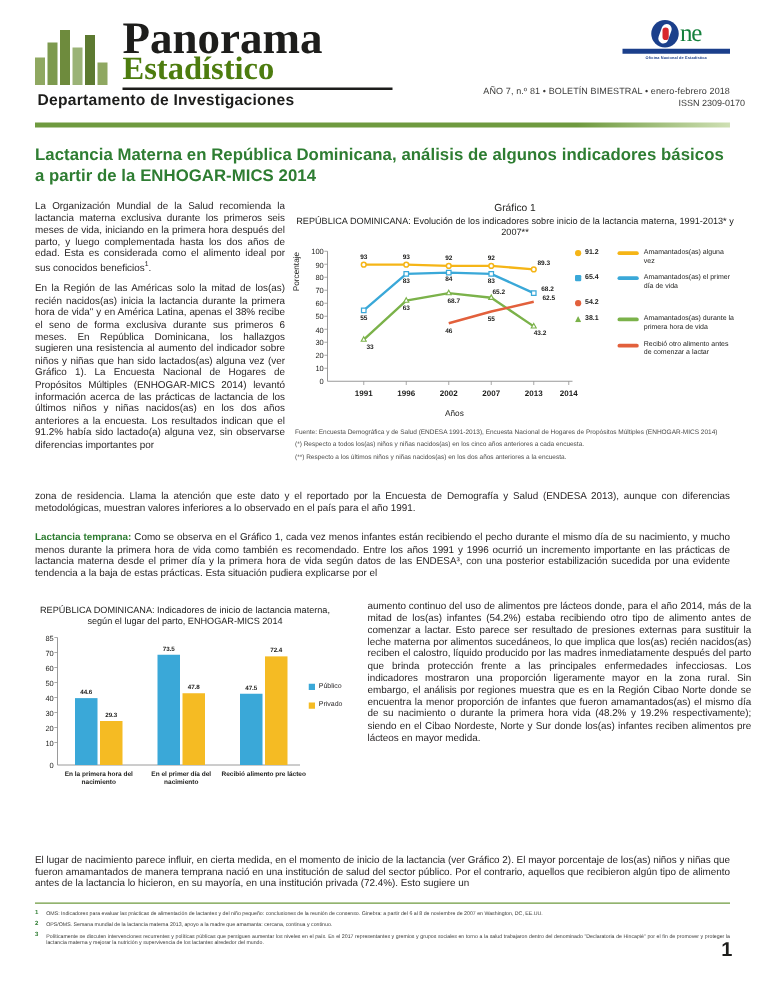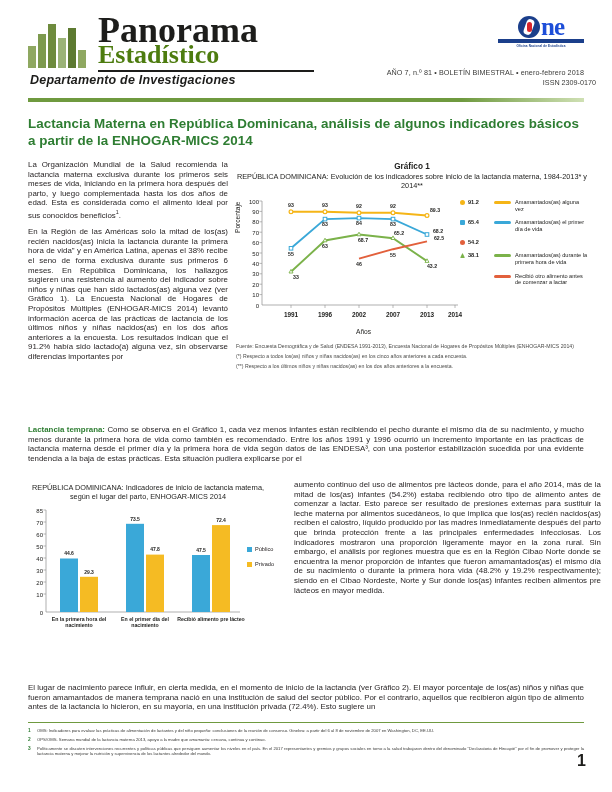--- a/index.html
+++ b/index.html
@@ -23,30 +23,30 @@
   .logo-bars i:nth-child(3){height:44px;background:#6e8b3d;}
   .logo-bars i:nth-child(4){height:30px;background:#9bb377;}
   .logo-bars i:nth-child(5){height:40px;background:#5d7a31;}
   .logo-bars i:nth-child(6){height:18px;background:#8fa861;}
   .brand-panorama{position:absolute;left:70px;top:0px;font-family:"Liberation Serif",serif;
     font-weight:bold;font-size:36px;line-height:25px;color:#1d1d1b;letter-spacing:0px;}
   .brand-estad{position:absolute;left:70px;top:24px;font-family:"Liberation Serif",serif;
     font-weight:bold;font-size:26px;line-height:25px;color:#4d7c0f;}
   .brand-rule{position:absolute;left:70px;top:52px;width:216px;height:1.5px;background:#1d1d1b;}
   .brand-dept{position:absolute;left:2px;top:55px;font-size:12.5px;font-weight:bold;color:#1d1d1b;
-    letter-spacing:.2px;font-style:italic;}
+    letter-spacing:.2px;}
 
   .one-logo{position:absolute;right:28px;top:16px;width:86px;text-align:center;}
   .one-mark{display:flex;align-items:center;justify-content:center;gap:1px;}
   .one-o{width:22px;height:22px;border-radius:50%;background:#1b3f8b;position:relative;}
   .one-o:after{content:"";position:absolute;left:7px;top:3px;width:8px;height:16px;
      background:#ffffff;transform:rotate(20deg);border-radius:4px;}
   .one-o:before{content:"";position:absolute;left:9px;top:6px;width:5px;height:10px;
      background:#d8262c;border-radius:3px;z-index:2;}
-  .one-ne{font-family:"Liberation Serif",serif;font-weight:bold;font-size:25px;color:#1d4ed8;
+  .one-ne{font-family:"Liberation Serif",serif;font-weight:normal;font-size:20px;color:#15803d;
      line-height:22px;letter-spacing:-1px;}
   .one-bar{height:4px;background:#1b3f8b;margin-top:1px;}
   .one-sub{font-size:3.1px;color:#1b3f8b;font-weight:bold;letter-spacing:.1px;margin-top:1px;}
 
   .issue-line{position:absolute;right:28px;top:68px;font-size:7.2px;color:#3a3a38;text-align:right;
     letter-spacing:.1px;white-space:nowrap;}
   .issn-line{position:absolute;right:16px;top:78px;font-size:7.2px;color:#3a3a38;text-align:right;}
 
   .green-rule{position:absolute;left:28px;top:98px;width:556px;height:4px;
     background:linear-gradient(90deg,#6f9a3f 0%,#6f9a3f 78%,#cfe0b4 100%);}
@@ -62,21 +62,21 @@
   .lead-green{color:#2e7d32;font-weight:bold;}
 
   .full-wide{position:absolute;left:28px;top:392px;width:556px;}
   .mid-block{position:absolute;left:28px;top:425px;width:556px;}
 
   .col-right-low{position:absolute;left:277px;top:480px;width:307px;margin-left:17px;}
   .bottom-para{position:absolute;left:28px;top:683px;width:556px;}
 
   
   .chart1{position:absolute;left:236px;top:162px;width:352px;height:178px;}
-  .ch-title{text-align:center;font-size:8.2px;font-weight:bold;color:#1d1d1b;}
+  .ch-title{text-align:center;font-size:8.2px;font-weight:normal;color:#1d1d1b;}
   .ch-sub{text-align:center;font-size:7.3px;color:#1d1d1b;line-height:9px;margin-top:1px;}
   .plot-wrap{position:relative;width:352px;height:140px;margin-top:3px;}
   .ylab{position:absolute;left:-2px;top:40px;transform:rotate(-90deg);transform-origin:left top;
      font-size:6.6px;color:#1d1d1b;}
   .xlab{position:absolute;left:120px;bottom:-2px;font-size:6.6px;color:#1d1d1b;}
 
   .c1-legend{position:absolute;left:224px;top:6px;width:128px;font-size:5.6px;color:#1d1d1b;}
   .lg-row{display:flex;align-items:flex-start;margin-bottom:7px;}
   .lg-val{width:34px;display:flex;align-items:center;gap:3px;font-size:5.6px;}
   .lg-dot{width:5px;height:5px;border-radius:1px;display:inline-block;}
@@ -139,21 +139,21 @@
 
   <div class="doc-title">Lactancia Materna en República Dominicana, análisis de algunos indicadores básicos a partir de la ENHOGAR-MICS 2014</div>
 
   <div class="col-left">
     <p class="body"><span>La Organización Mundial de la Salud recomienda la lactancia materna exclusiva durante los primeros seis meses de vida, iniciando en la primera hora después del parto, y luego complementada hasta los dos años de edad. Esta es considerada como el alimento ideal por sus conocidos beneficios</span><sup>1</sup><span>.</span></p>
     <p class="body">En la Región de las Américas solo la mitad de los(as) recién nacidos(as) inicia la lactancia durante la primera hora de vida" y en América Latina, apenas el 38% recibe el seno de forma exclusiva durante sus primeros 6 meses. En República Dominicana, los hallazgos sugieren una resistencia al aumento del indicador sobre niños y niñas que han sido lactados(as) alguna vez (ver Gráfico 1). La Encuesta Nacional de Hogares de Propósitos Múltiples (ENHOGAR-MICS 2014) levantó información acerca de las prácticas de lactancia de los últimos niños y niñas nacidos(as) en los dos años anteriores a la encuesta. Los resultados indican que el 91.2% había sido lactado(a) alguna vez, sin observarse diferencias importantes por</p>
   </div>
 
   <div class="chart1">
     <div class="ch-title">Gráfico 1</div>
-    <div class="ch-sub">REPÚBLICA DOMINICANA: Evolución de los indicadores sobre inicio de la lactancia materna, 1984-2013* y 2014**</div>
+    <div class="ch-sub">REPÚBLICA DOMINICANA: Evolución de los indicadores sobre inicio de la lactancia materna, 1991-2013* y 2007**</div>
 
     <div class="plot-wrap">
       <div class="ylab">Porcentaje</div>
       <svg width="230" height="140" viewBox="0 0 230 140">
 
         <line x1="26" y1="8" x2="26" y2="112" stroke="#8c8c8c" stroke-width="0.7"></line>
         <line x1="26" y1="112" x2="222" y2="112" stroke="#8c8c8c" stroke-width="0.7"></line>
 
         <g font-size="6" fill="#1d1d1b" font-family="Liberation Sans, sans-serif" text-anchor="end">
           <text x="23" y="10.5">100</text>
@@ -295,20 +295,23 @@
       </div>
     </div>
   </div>
 
   <div class="src1">
     <div>Fuente: Encuesta Demográfica y de Salud (ENDESA 1991-2013), Encuesta Nacional de Hogares de Propósitos Múltiples (ENHOGAR-MICS 2014)</div>
     <div class="nt">(*) Respecto a todos los(as) niños y niñas nacidos(as) en los cinco años anteriores a cada encuesta.</div>
     <div class="nt">(**) Respecto a los últimos niños y niñas nacidos(as) en los dos años anteriores a la encuesta.</div>
   </div>
 
+  <div class="full-wide">
+    <p class="body">zona de residencia. Llama la atención que este dato y el reportado por la Encuesta de Demografía y Salud (ENDESA 2013), aunque con diferencias metodológicas, muestran valores inferiores a lo observado en el país para el año 1991.</p>
+  </div>
 
   <div class="mid-block">
     <p class="body"><span class="lead-green">Lactancia temprana:</span><span> Como se observa en el Gráfico 1, cada vez menos infantes están recibiendo el pecho durante el mismo día de su nacimiento, y mucho menos durante la primera hora de vida como también es recomendado. Entre los años 1991 y 1996 ocurrió un incremento importante en las prácticas de lactancia materna desde el primer día y la primera hora de vida según datos de las ENDESA³, con una posterior estabilización sucedida por una evidente tendencia a la baja de estas prácticas. Esta situación pudiera explicarse por el</span></p>
   </div>
 
   <div class="chart2">
     <div class="ch-sub">REPÚBLICA DOMINICANA: Indicadores de inicio de lactancia materna, según el lugar del parto, ENHOGAR-MICS 2014</div>
     <div class="c2-plot">
       <svg width="252" height="140" viewBox="0 0 252 140">
         <line x1="24" y1="6" x2="24" y2="108" stroke="#8c8c8c" stroke-width="0.7"></line>

